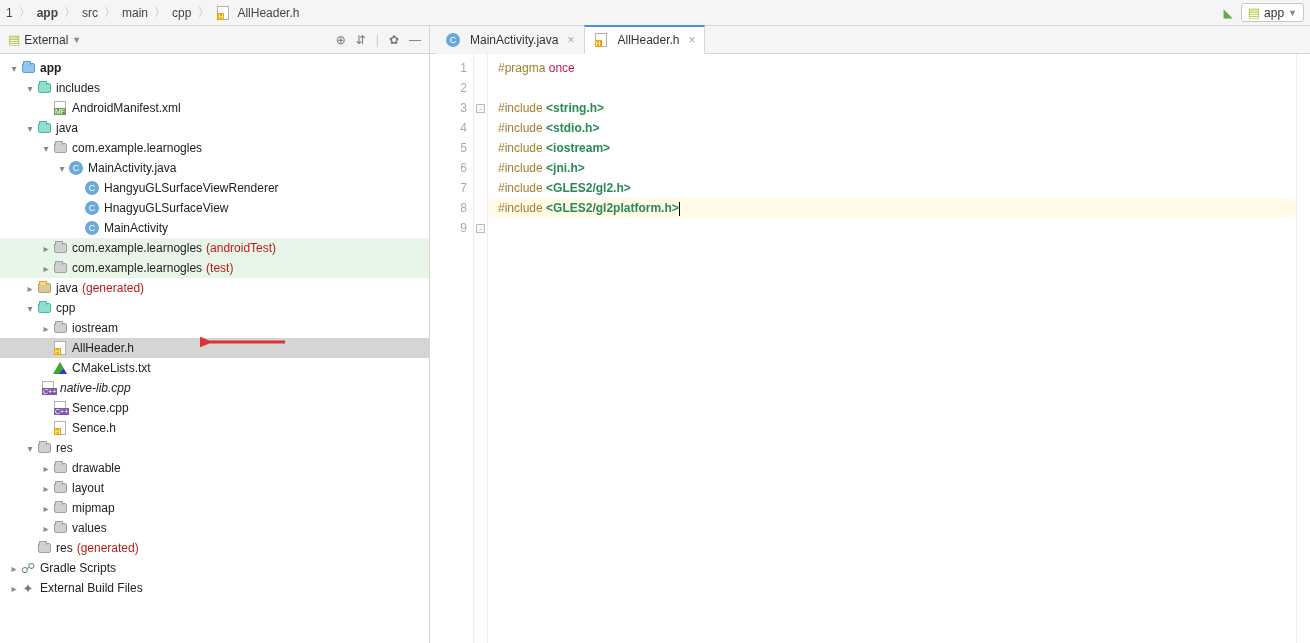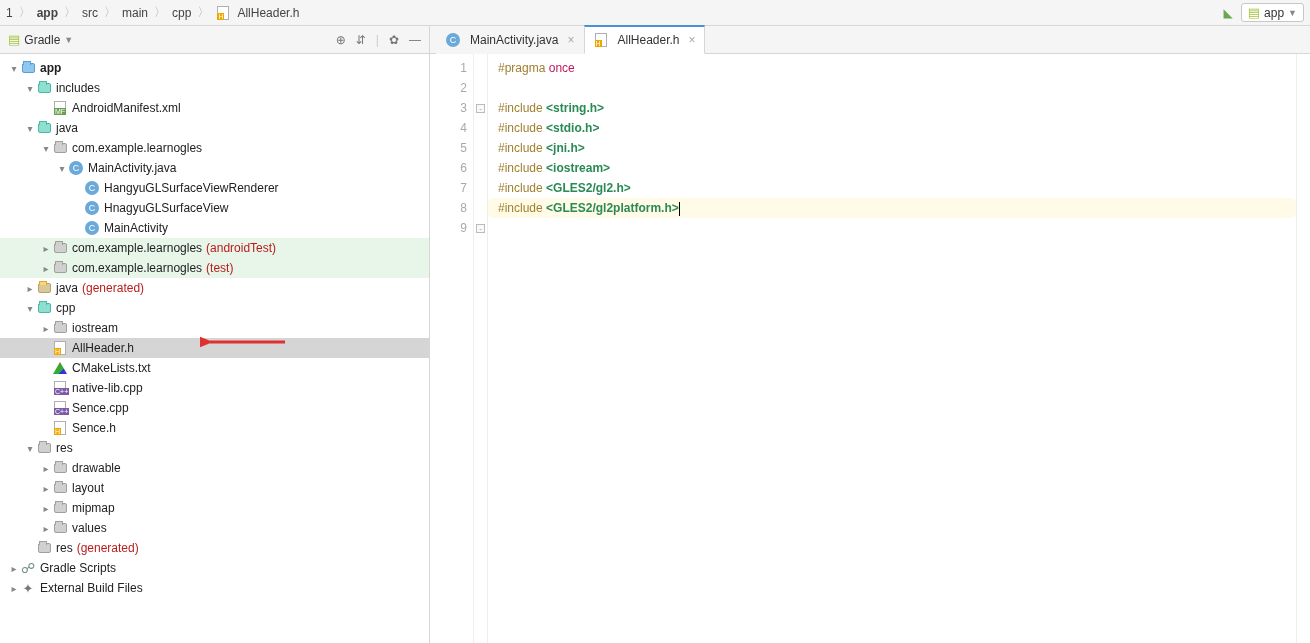--- a/index.html
+++ b/index.html
@@ -104,21 +104,21 @@
       <span style="color:#888;font-size:9px;">▼</span>
     </div>
   </div>
 </div>
 
 <div class="main">
   <div class="sidebar">
     <div class="sb-head">
       <div class="lbl">
         <span class="i-android">▤</span>
-        <span>Gradle</span>
+        <span>External</span>
         <span style="color:#888;font-size:9px;">▼</span>
       </div>
       <div class="tools">
         <span>⊕</span>
         <span>⇵</span>
         <span style="color:#ccc">|</span>
         <span>✿</span>
         <span>—</span>
       </div>
     </div>
@@ -235,21 +235,21 @@
           </span>
           <span class="txt">AllHeader.h</span>
         </div>
         <div class="row" style="padding-left: 40px;">
           <span class="arrow blank">·</span>
           <span class="ico">
             <span class="i-cmake"></span>
           </span>
           <span class="txt">CMakeLists.txt</span>
         </div>
-        <div class="row" style="padding-left: 40px;">
+        <div class="row" style="padding-left: 28px; font-style: italic;">
           <span class="arrow blank">·</span>
           <span class="ico">
             <span class="i-file cpp">
               <span class="tag">C++</span>
             </span>
           </span>
           <span class="txt">native-lib.cpp</span>
         </div>
         <div class="row" style="padding-left: 40px;">
           <span class="arrow blank">·</span>
@@ -373,22 +373,22 @@
           <div class="mk"></div>
           <div class="mk">
             <div class="box">-</div>
           </div>
         </div>
       <div class="code" id="code">
           <div class="ln"><span class="kw-pragma">#pragma</span><span class="kw-once"> once</span></div>
           <div class="ln"></div>
           <div class="ln"><span class="kw-inc">#include </span><span class="kw-hdr">&lt;string.h&gt;</span></div>
           <div class="ln"><span class="kw-inc">#include </span><span class="kw-hdr">&lt;stdio.h&gt;</span></div>
+          <div class="ln"><span class="kw-inc">#include </span><span class="kw-hdr">&lt;iostream&gt;</span></div>
           <div class="ln"><span class="kw-inc">#include </span><span class="kw-hdr">&lt;jni.h&gt;</span></div>
-          <div class="ln"><span class="kw-inc">#include </span><span class="kw-hdr">&lt;iostream&gt;</span></div>
           <div class="ln"><span class="kw-inc">#include </span><span class="kw-hdr">&lt;GLES2/gl2.h&gt;</span></div>
           <div class="ln hl"><span class="kw-inc">#include </span><span class="kw-hdr">&lt;GLES2/gl2platform.h&gt;</span><span class="cursor"></span></div>
         </div>
       <div class="right-strip"></div>
     </div>
   </div>
 </div>
 
 <svg class="red-arrow" width="90" height="20">
   <defs>

